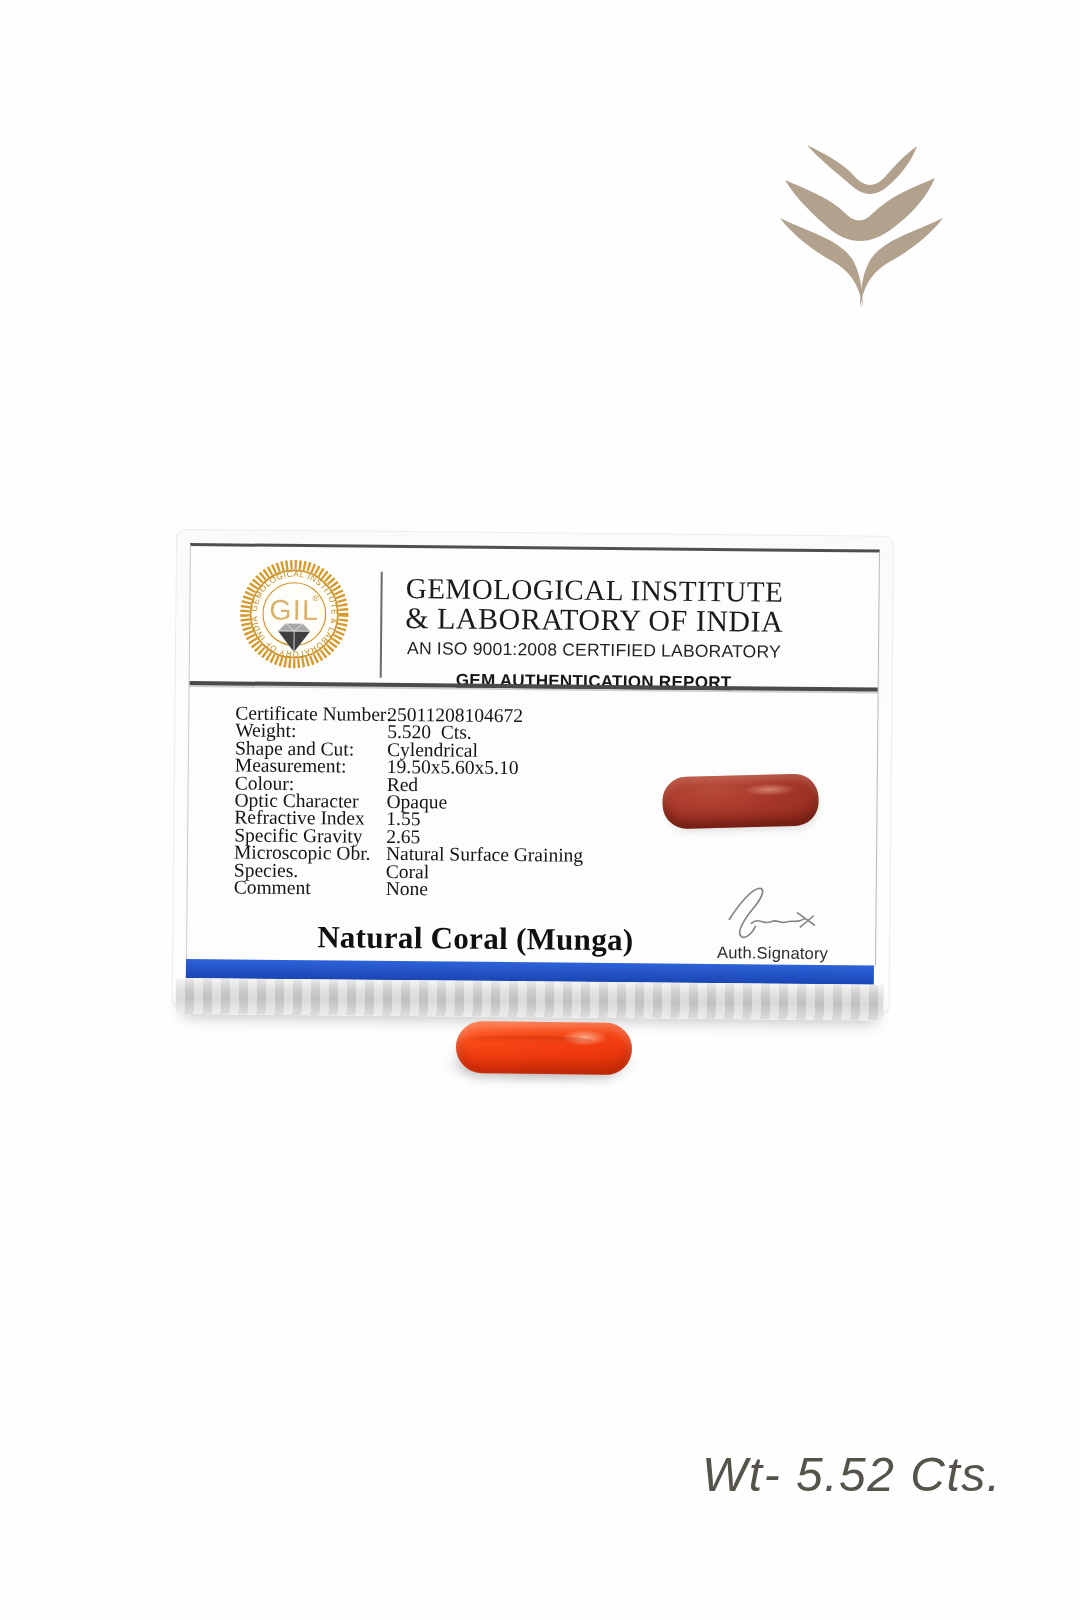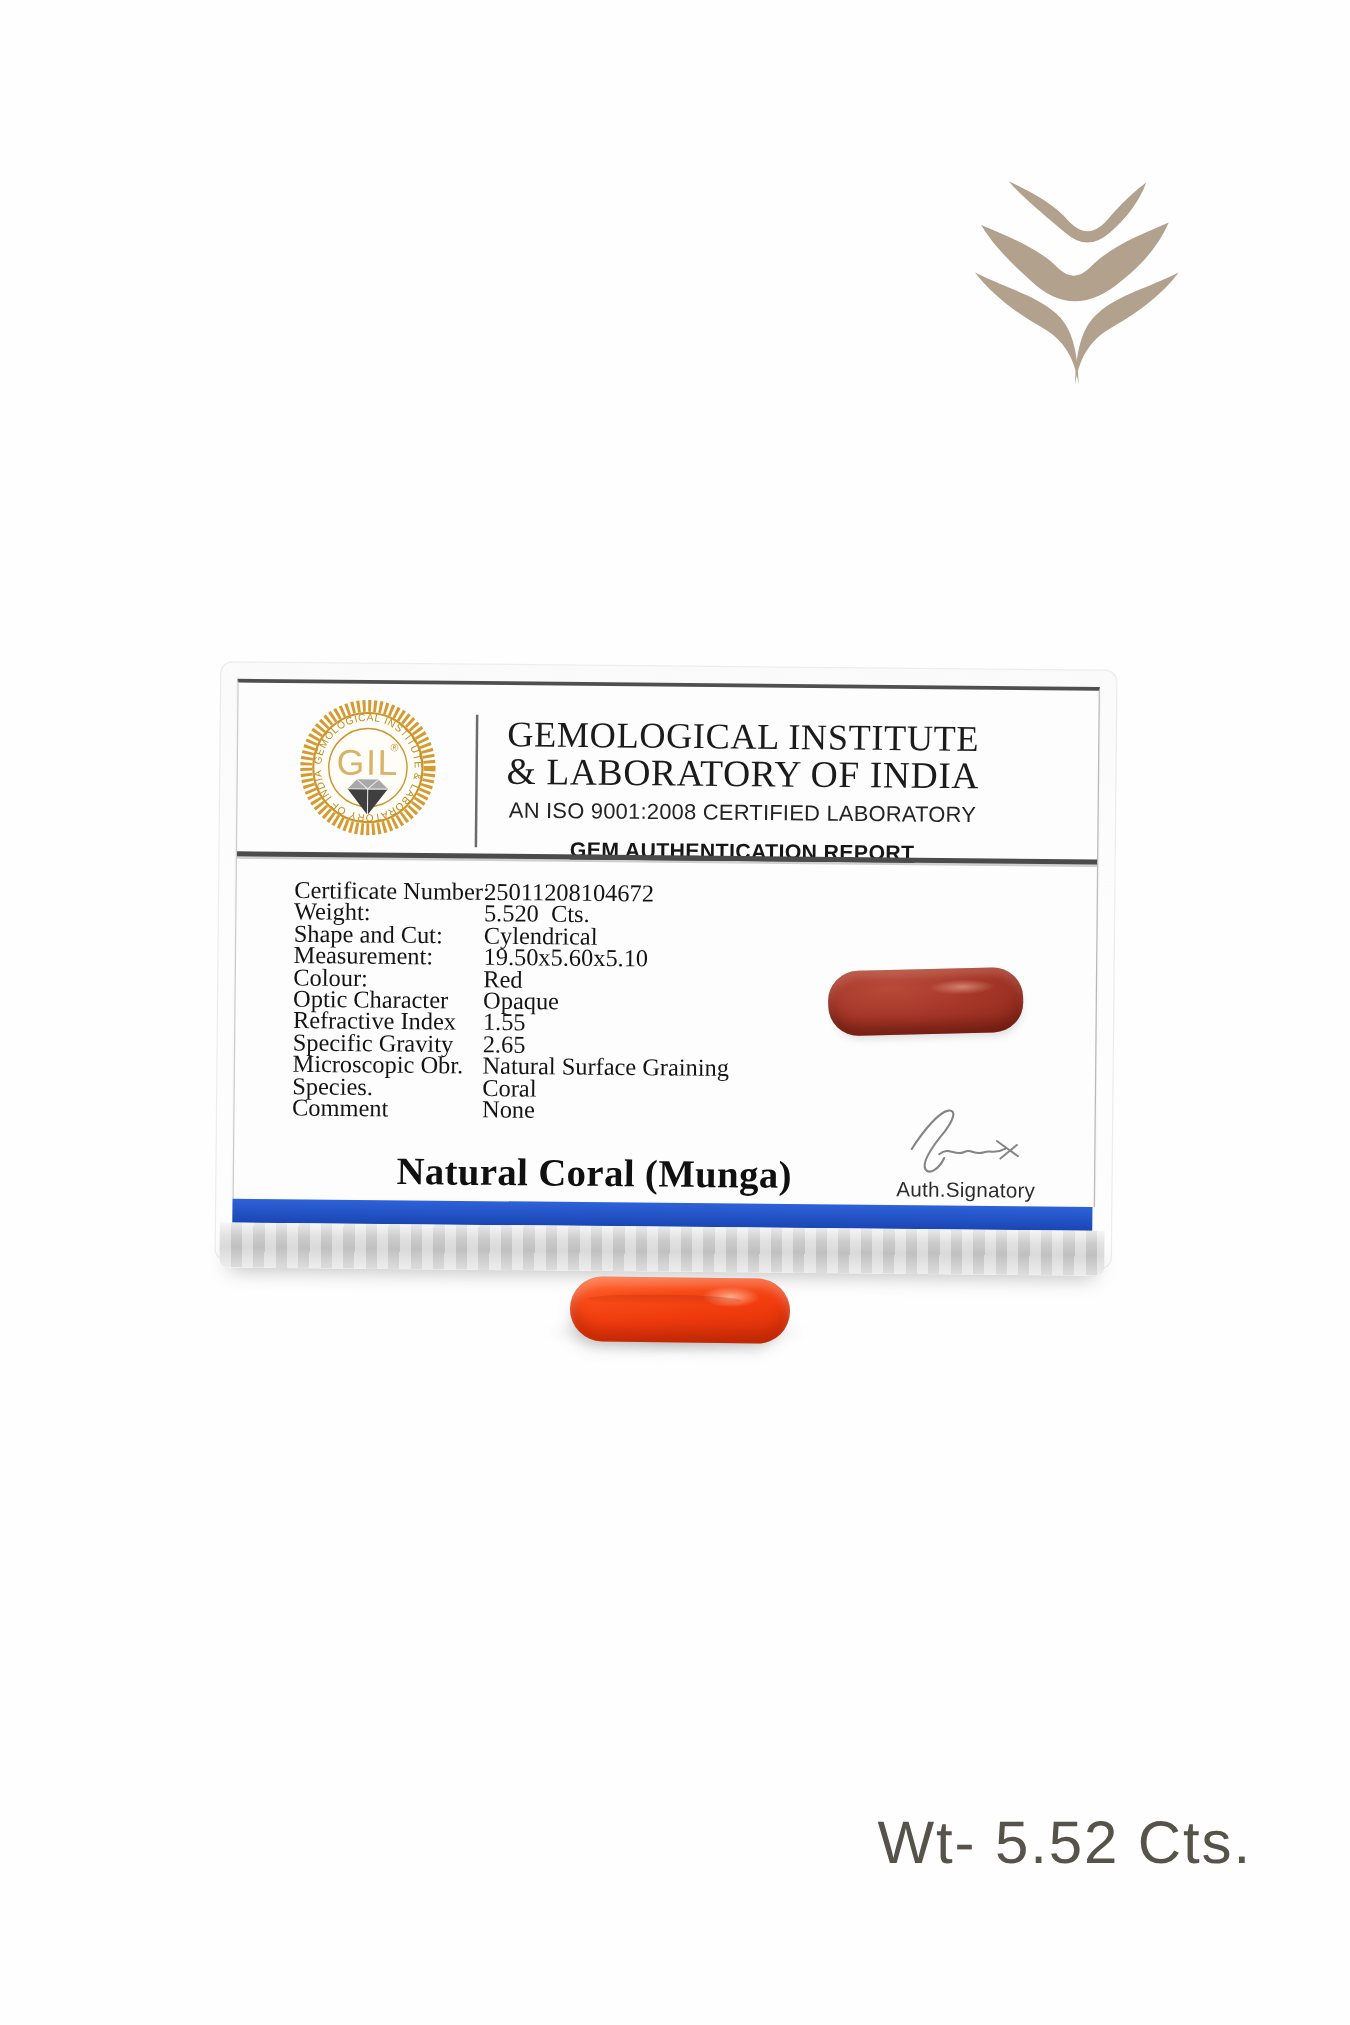--- a/index.html
+++ b/index.html
@@ -67,21 +67,21 @@
     transform:rotate(0.8deg);
     background:linear-gradient(172deg,#ff6a35 0%,#f84a17 30%,#ef3a0d 60%,#d93208 100%);
     box-shadow:inset 0 6px 8px rgba(255,255,255,0.25),inset 0 -9px 12px rgba(150,25,0,0.45),
       -4px 10px 12px -6px rgba(110,110,110,0.35);}
   .coral::before{content:"";position:absolute;right:14%;top:14%;width:26%;height:30%;
     border-radius:50%;background:radial-gradient(rgba(255,190,160,0.85),rgba(255,190,160,0) 72%);}
   .coral::after{content:"";position:absolute;left:8%;top:26%;width:70%;height:16%;
     border-radius:50%;background:linear-gradient(rgba(180,40,10,0.35),rgba(180,40,10,0));}
 
   
-  .weight{left:702px;top:1447px;font-size:48px;font-weight:300;color:#56534b;letter-spacing:1.5px;}
+  .weight{left:702px;top:1447px;font-size:48px;font-weight:300;color:#56534b;letter-spacing:1.5px;font-style:italic;}
 </style>
 </head>
 <body>
 
 <div class="abs watermark">
   <svg viewBox="0 0 165 185" width="165" height="185" fill="#b2a18d">
     <path d="M27,17 C45,26 62,34 76,50 Q90,64 104,50 C118,34 124,28 137,18 C132,32 122,46 108,58 Q90,74 72,58 C58,46 38,30 27,17 Z"></path>
     <path d="M5,52 C28,62 50,70 66,86 Q79,99 92,86 C110,68 132,60 155,50 C148,66 136,82 118,96 Q79,130 44,96 C28,82 13,66 5,52 Z"></path>
     <path d="M0,90 C24,102 48,108 64,122 C76,132 82,148 83,180 C79,154 68,142 52,133 C32,122 12,106 0,90 Z"></path>
     <path d="M163,90 C139,102 115,108 99,122 C87,132 81,148 80,180 C84,154 95,142 111,133 C131,122 151,106 163,90 Z"></path>

